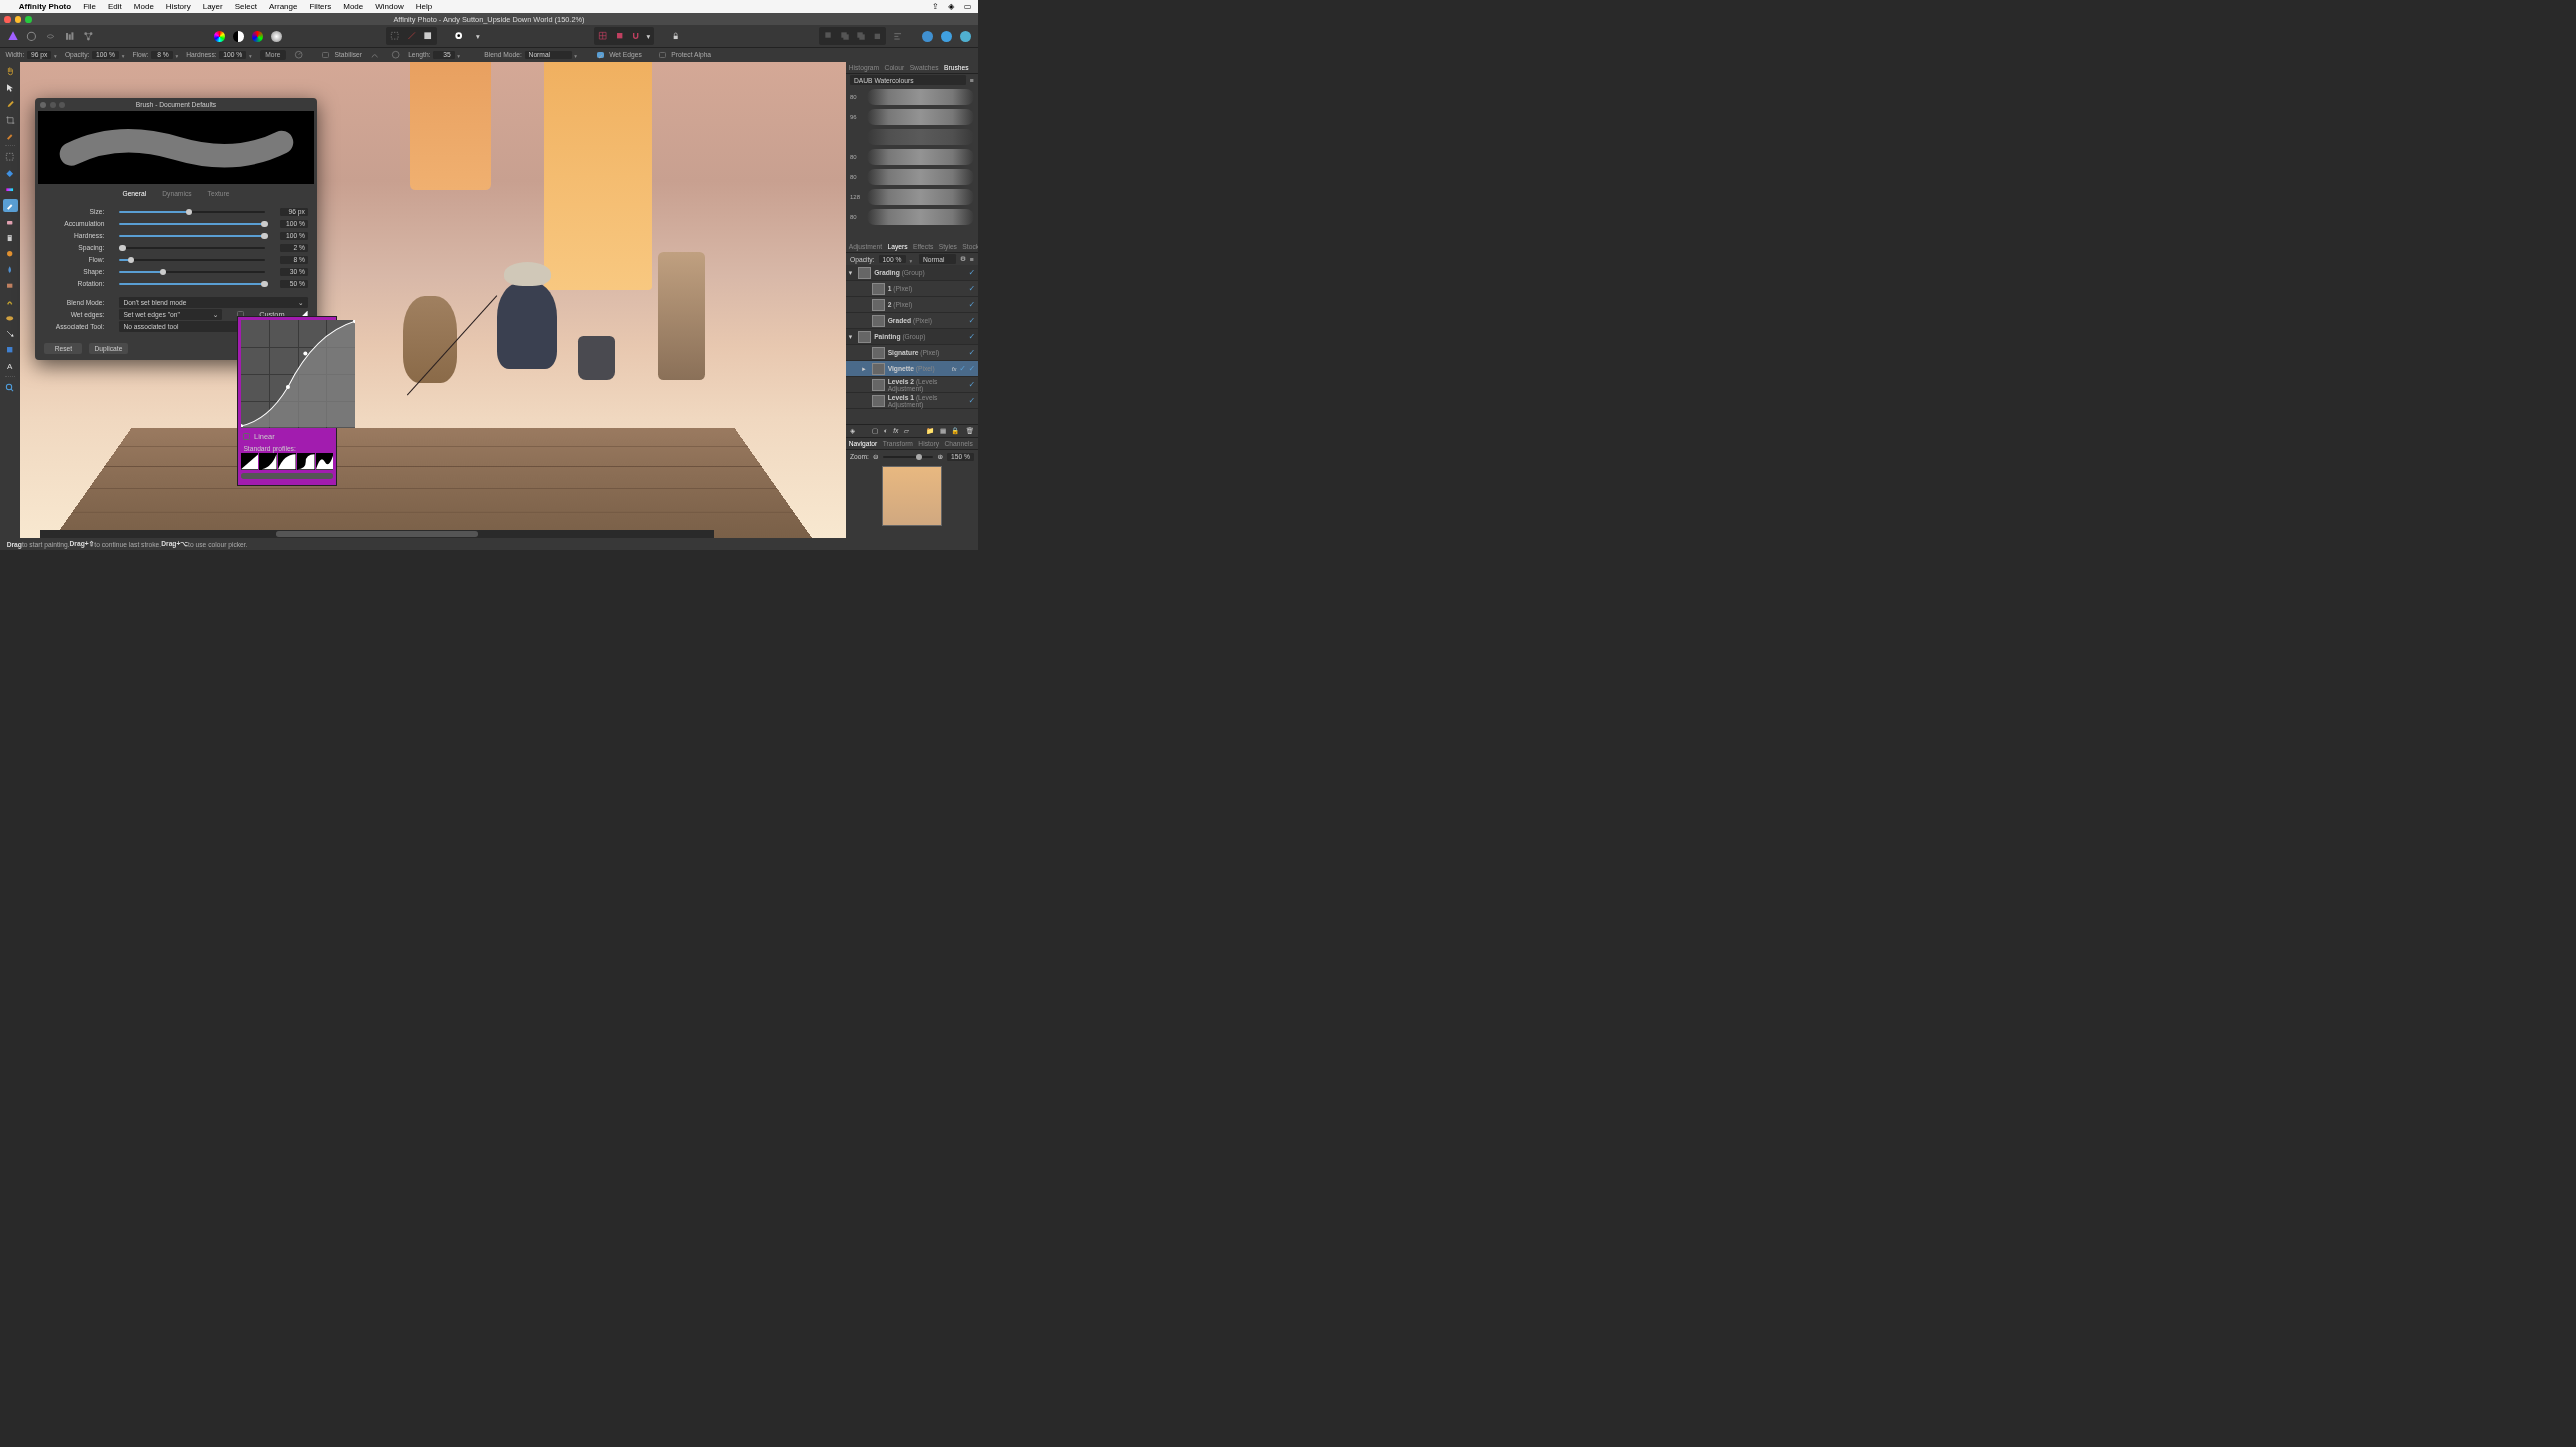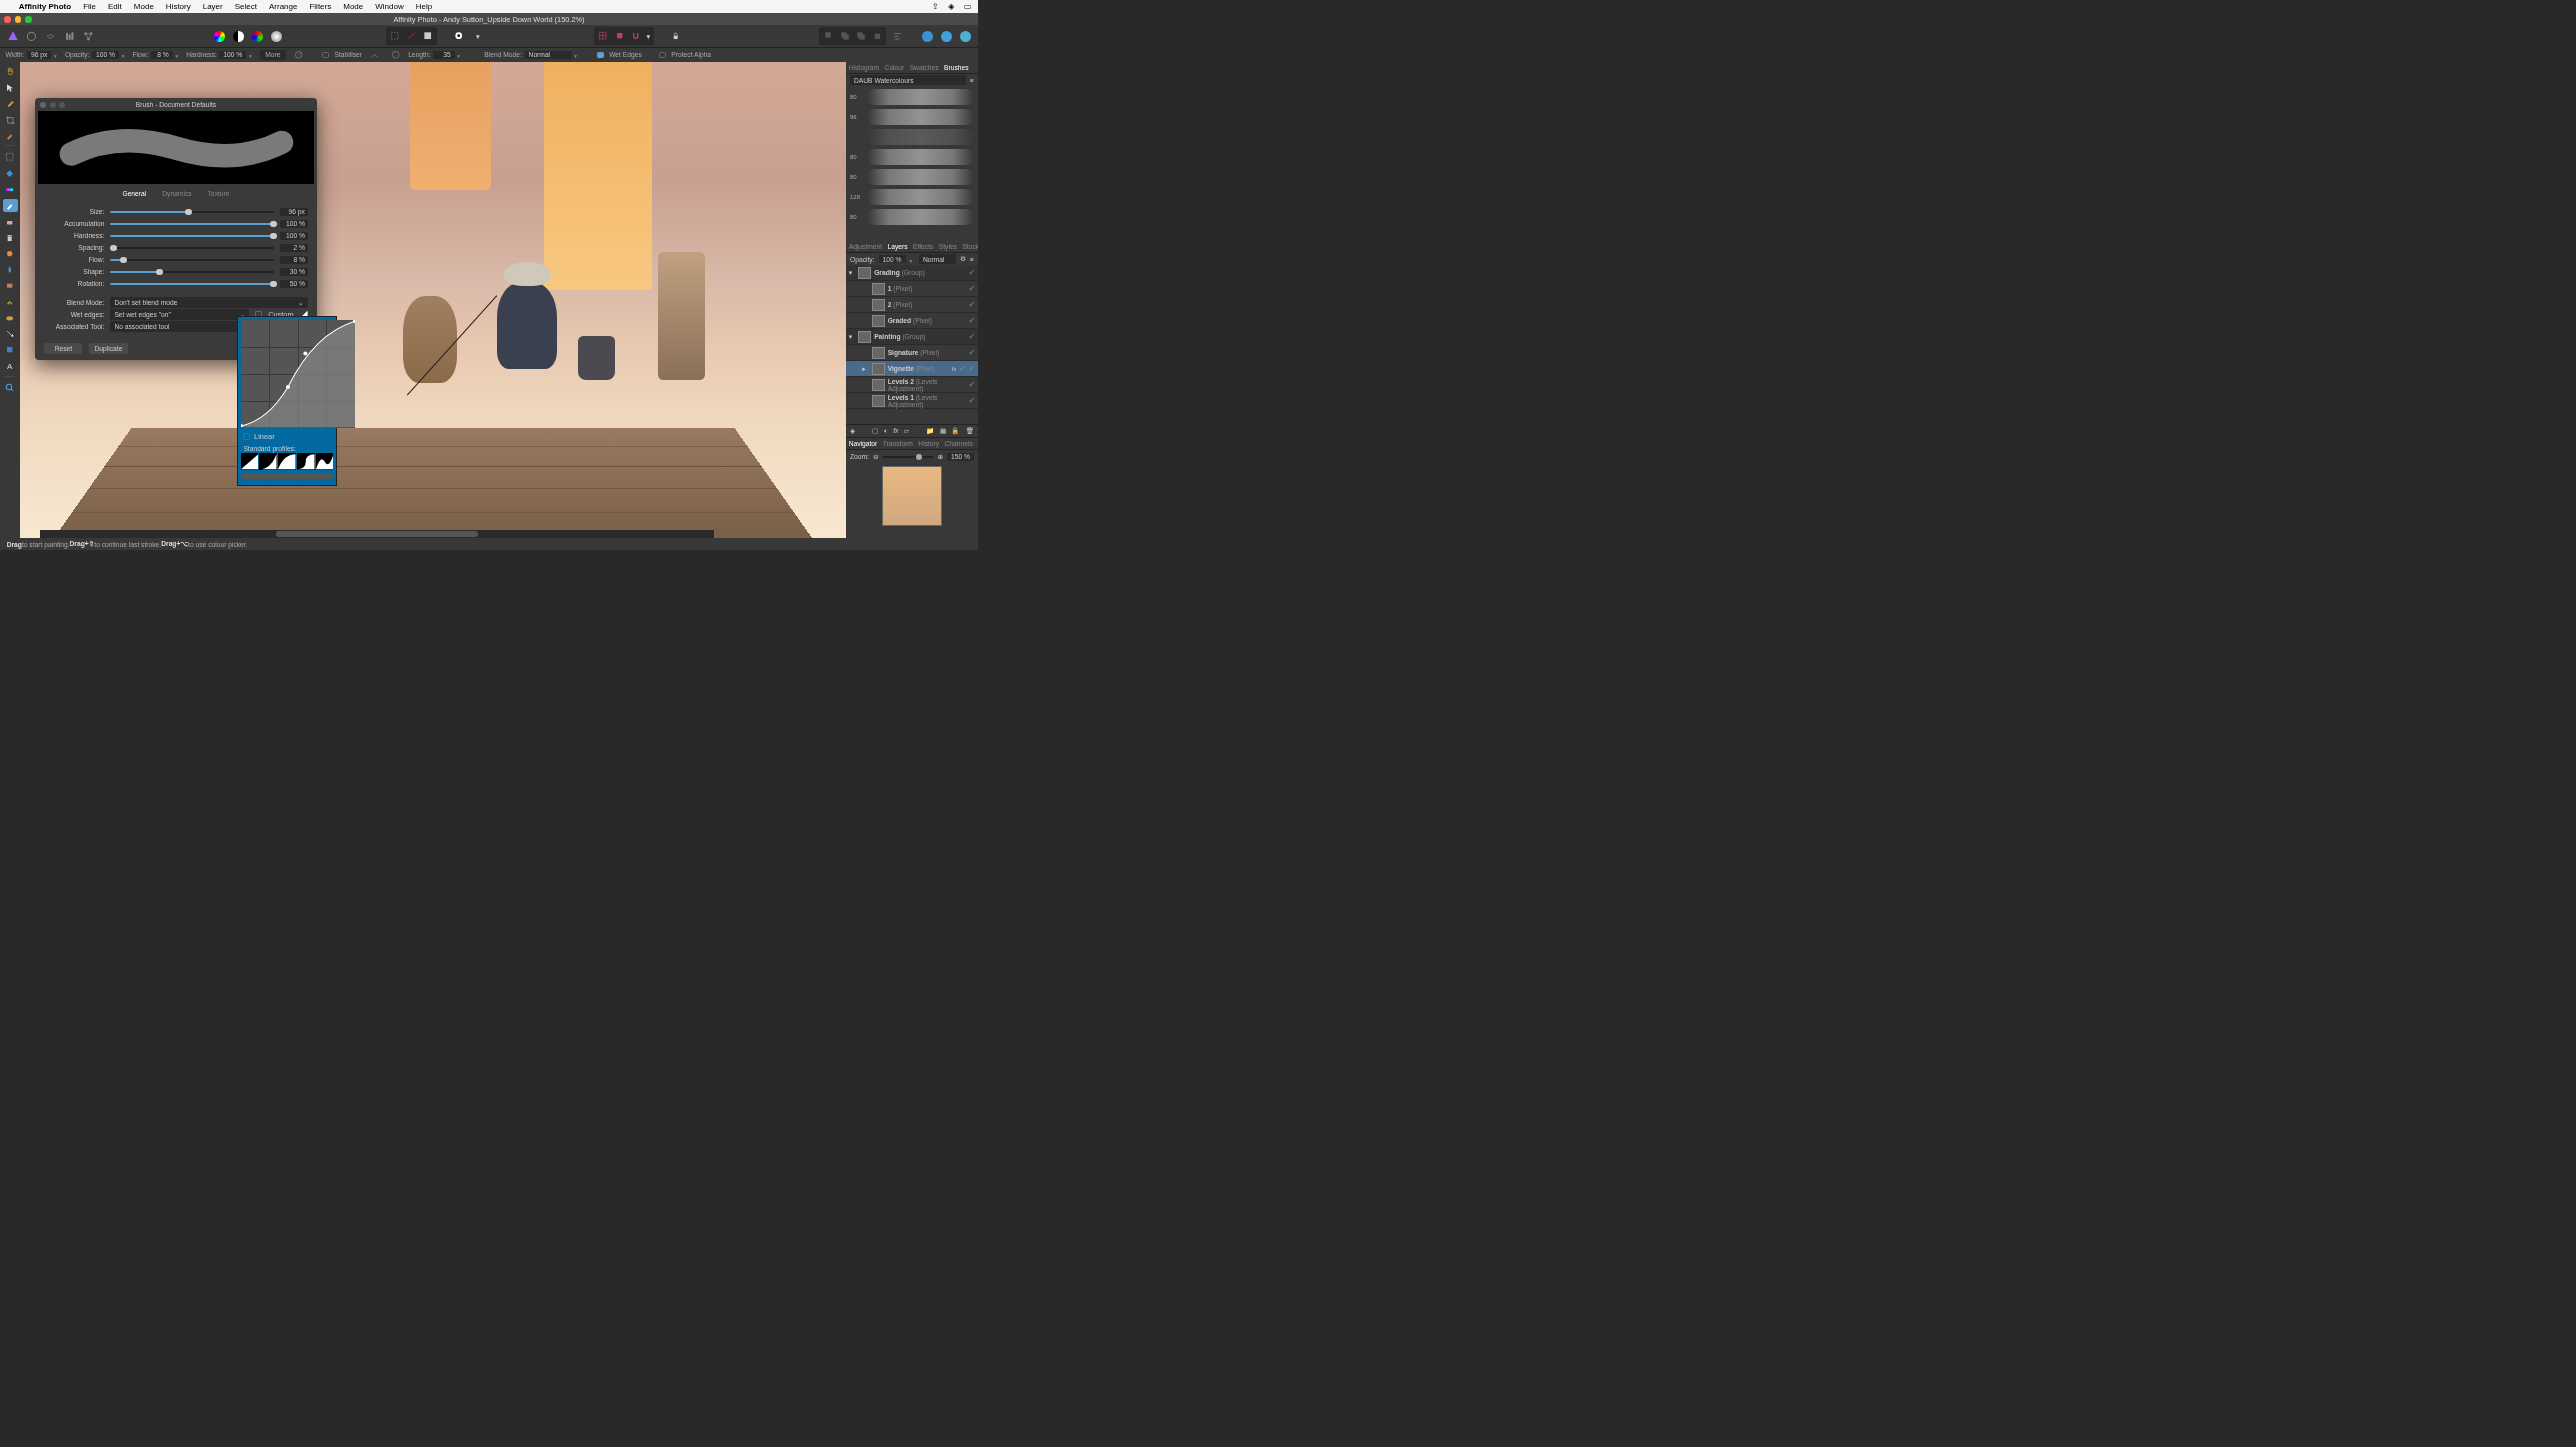--- a/index.html
+++ b/index.html
@@ -81,31 +81,31 @@
 .dlg-title{height:13.4px;display:flex;align-items:center;justify-content:center;font-size:6.7px;color:#ccc;position:relative;}
 .dlg-traffic{position:absolute;left:5.4px;display:flex;gap:3.4px;}
 .dlg-traffic .tl{width:6px;height:6px;background:#555;}
 .dlg-traffic .tl:first-child{background:#666;}
 .dlg-preview{height:73px;background:#000;margin:0 2.7px;display:flex;align-items:center;justify-content:center;}
 .dlg-preview svg{width:90%;height:80%;}
 .dlg-tabs{display:flex;justify-content:center;gap:16px;height:13.4px;align-items:center;font-size:6.7px;margin-top:2.7px;}
 .dlg-tabs span{color:#888;cursor:pointer;}
 .dlg-tabs span.active{color:#fff;}
 .dlg-body{padding:5.4px 9.4px;}
-.dlg-row{display:flex;align-items:center;height:12px;gap:6px;}
+.dlg-row{display:flex;align-items:center;height:12px;gap:15px;}
 .dlg-label{width:60px;text-align:right;font-size:6.7px;color:#ccc;}
 .dlg-slider{flex:1;height:2.7px;background:#222;border-radius:1.3px;position:relative;}
 .dlg-slider .fill{position:absolute;left:0;top:0;bottom:0;background:#5a9fd4;border-radius:1.3px;}
 .dlg-slider .sthumb{position:absolute;top:-2px;width:6.7px;height:6.7px;background:#ccc;border-radius:50%;}
 .dlg-val{width:28px;text-align:right;font-size:6.7px;color:#ccc;background:#2a2a2a;padding:0.7px 2.7px;border-radius:1.3px;}
 .dlg-select{flex:1;background:#2a2a2a;padding:1.3px 4px;border-radius:1.3px;font-size:6.7px;display:flex;justify-content:space-between;}
 .dlg-buttons{display:flex;gap:6.7px;padding:5.4px 9.4px;}
 .dlg-btn{flex:0 0 38px;text-align:center;padding:2px 5.4px;background:#4a4a4a;border-radius:2px;font-size:6.7px;cursor:pointer;}
 
-.curve-popup{position:absolute;top:316px;left:237px;width:100px;background:#0369a1;border:0.7px solid #222;z-index:101;padding-bottom:4px;}
+.curve-popup{position:absolute;top:316px;left:237px;width:100px;background:#a21caf;border:0.7px solid #222;z-index:101;padding-bottom:4px;}
 .curve-grid{width:114px;height:108px;margin:2.7px;background:#555;position:relative;}
 .curve-grid .gline{position:absolute;background:#3a3a3a;}
 .curve-svg{position:absolute;inset:0;}
 .profiles{display:flex;gap:1.3px;padding:0 2.7px;overflow:hidden;}
 .prof{width:20px;height:17.5px;background:#000;display:flex;align-items:center;justify-content:center;}
 .prof svg{width:100%;height:100%;}
 </style>
 </head>
 <body>
 

